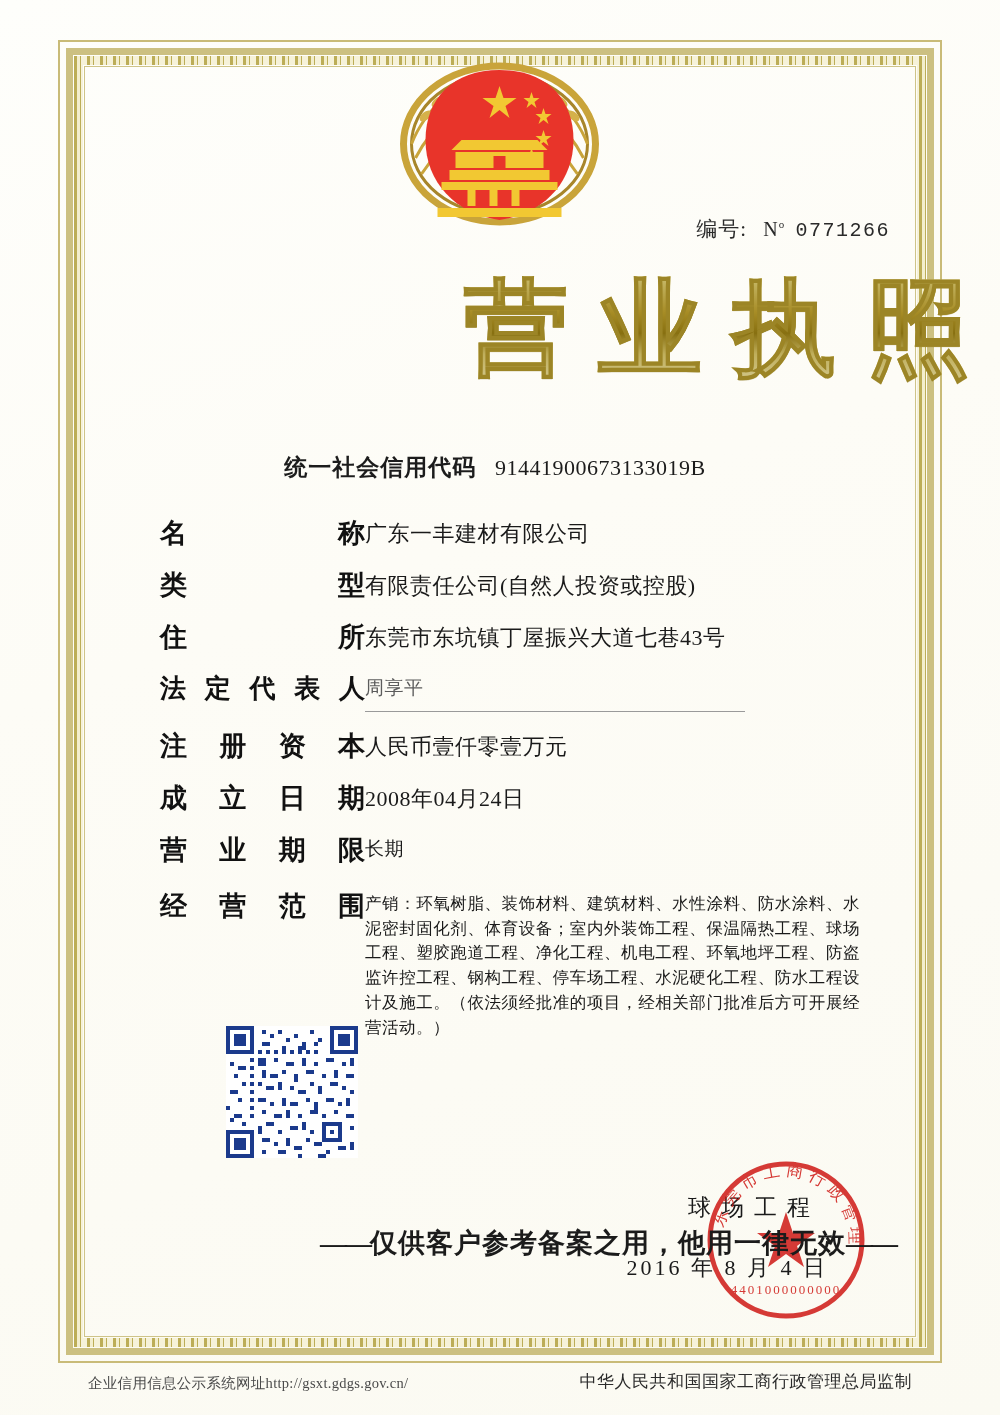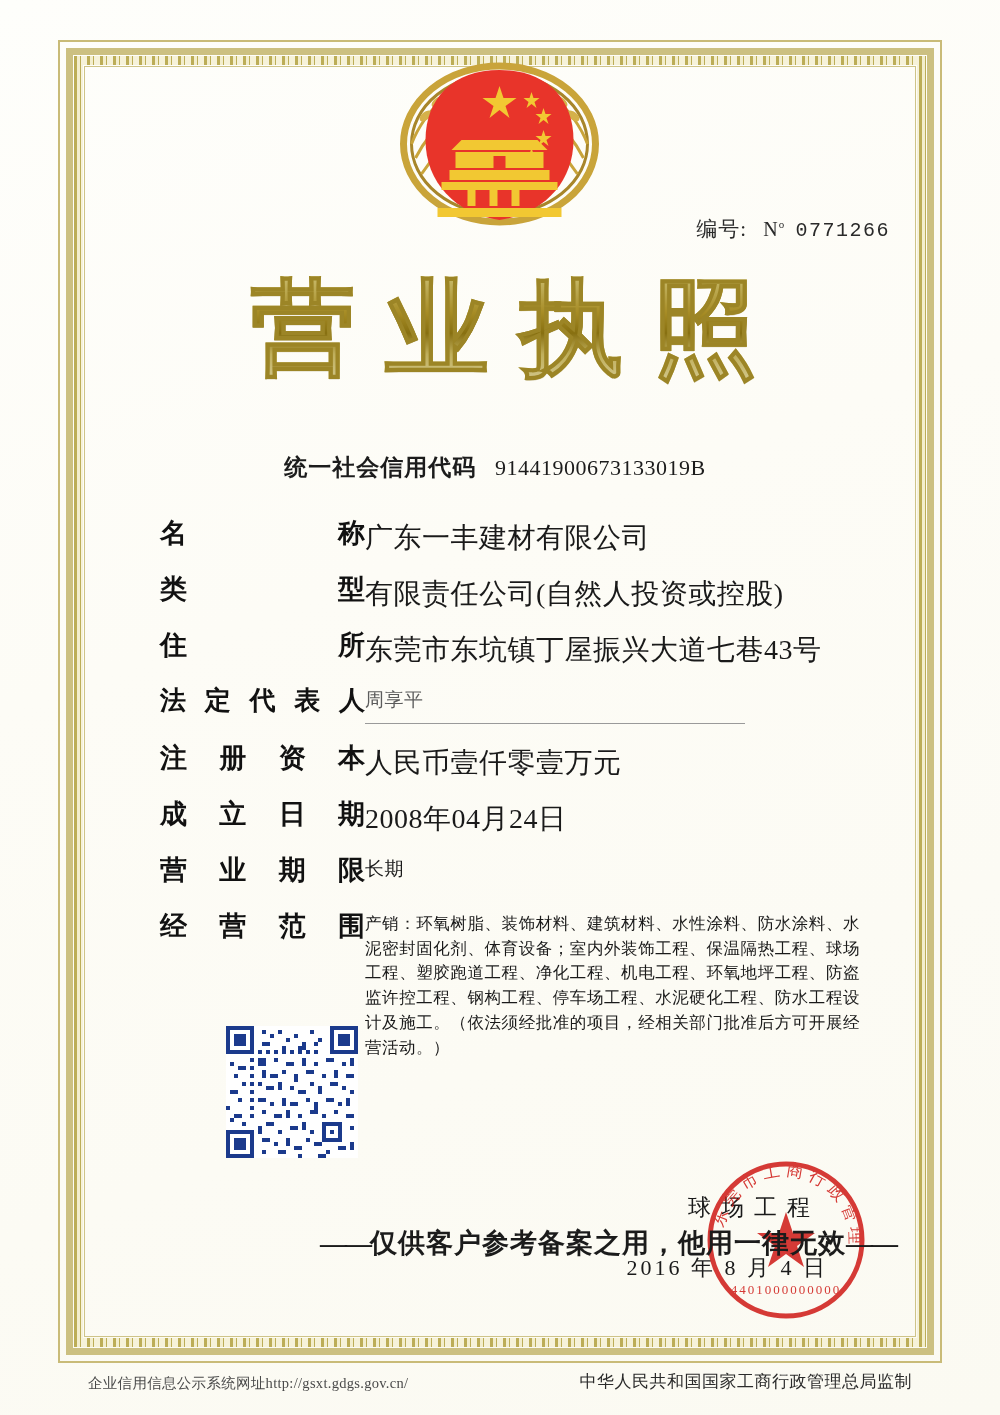--- a/index.html
+++ b/index.html
@@ -96,21 +96,21 @@
     font-size: 20px;
     letter-spacing: 1.5px;
   }
 
   
   .title {
     position: absolute;
     left: 8px;
     right: 0;
     top: 276px;
-    text-align: center;
+    text-align: right;
     font-size: 104px;
     line-height: 1;
     font-weight: bold;
     letter-spacing: 30px;
     text-indent: 30px;
     font-family: "DejaVu Serif", "Liberation Serif", serif;
     background: linear-gradient(180deg, #e4d98b 0%, #b79a2c 35%, #8d7410 55%, #d8c873 75%, #efe7b2 100%);
     -webkit-background-clip: text;
     background-clip: text;
     color: transparent;
@@ -157,21 +157,21 @@
     font-weight: bold;
     color: #111;
     display: flex;
     justify-content: space-between;
     letter-spacing: 0;
   }
   .label.tight {
     font-size: 26px;
   }
   .value {
-    font-size: 28px;
+    font-size: 22px;
     color: #1a1a1a;
     padding-top: 5px;
     line-height: 1.25;
     letter-spacing: .5px;
   }
   .value.small {
     font-size: 19px;
   }
   .value.faded {
     color: #5c5c5c;

